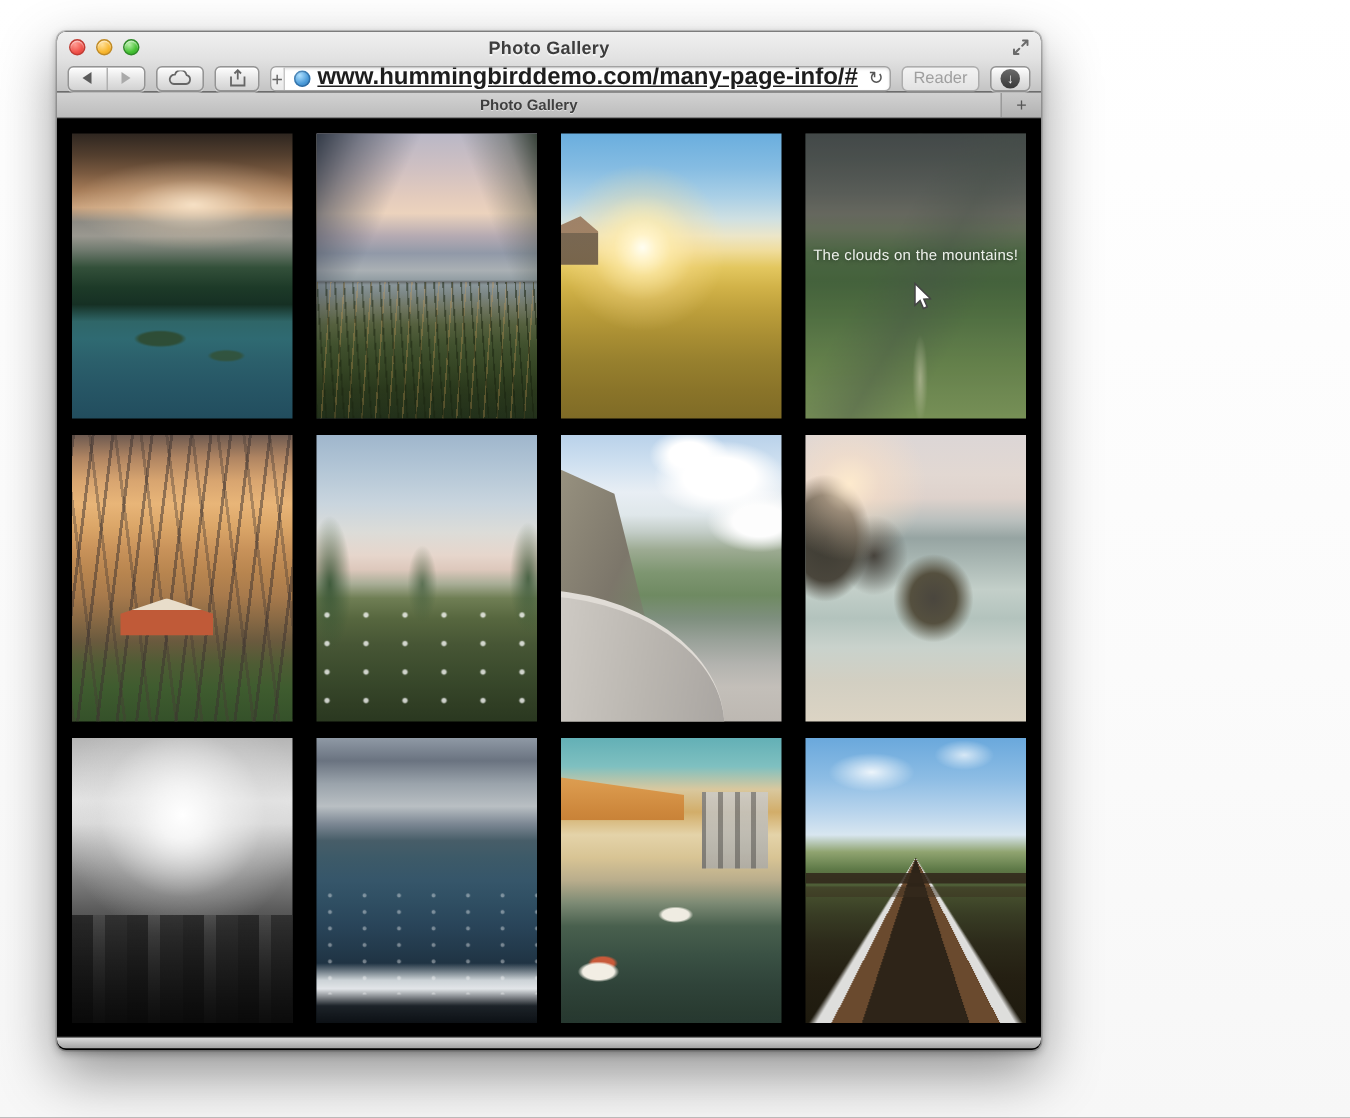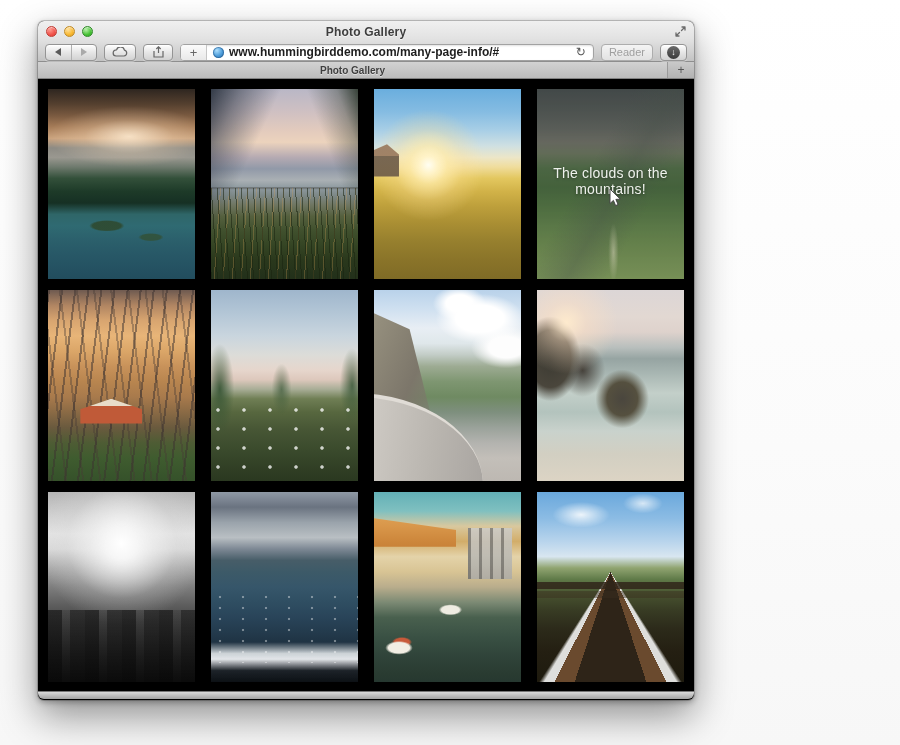--- a/index.html
+++ b/index.html
@@ -59,21 +59,21 @@
   }
   .url-plus {
     width:26px; height:100%; display:flex; align-items:center; justify-content:center;
     background: linear-gradient(180deg,#fbfbfb,#e9e9e9); border-right:1px solid #c6c6c6;
     color:#666; font-size:13px; line-height:1;
   }
   .favicon { width:11px; height:11px; border-radius:50%; margin:0 5px 0 6px; flex:0 0 auto;
     background: radial-gradient(circle at 35% 30%, #aee0ff, #4a9ad8 55%, #2d6ea8);
     box-shadow: inset 0 0 0 1px rgba(30,80,130,0.5);
   }
-  .url-text { font-size:12px; color:#1e1e1e; white-space:nowrap; font-weight:bold; }
+  .url-text { font-size:16px; color:#1e1e1e; white-space:nowrap; font-weight:bold;text-decoration:underline; }
   .reload { margin-left:auto; padding:0 7px; color:#555; font-size:12px; line-height:1; }
 
   .reader-btn {
     height:17px; padding:0 7px; border:1px solid #adadad; border-radius:4px;
     background: linear-gradient(180deg,#f4f4f4,#e2e2e2);
     color:#9f9f9f; font-size:11px; display:flex; align-items:center;
   }
   .downloads-btn { width:27px; }
   .dl-circle { width:13px; height:13px; border-radius:50%; background:linear-gradient(180deg,#6a6a6a,#3a3a3a);
     color:#fff; font-size:9px; line-height:13px; text-align:center; }
@@ -96,21 +96,21 @@
   .content {
     height:612px; background:#000;
     padding:10px 10px 9px 10px;
     display:grid; grid-template-columns:repeat(4,1fr); grid-template-rows:repeat(3,1fr);
     gap:11px 16px;
   }
   .photo { position:relative; overflow:hidden; cursor:pointer; }
 
   .caption {
     position:absolute; left:0; right:0; top:40%; text-align:center;
-    color:#eef1ec; font-size:14px; letter-spacing:0.2px;
+    color:#eef1ec; font-size:10px; letter-spacing:0.2px;
     text-shadow:0 1px 3px rgba(0,0,0,0.45);
   }
   .cursor { position:absolute; left:49%; top:52%; width:12px; height:19px; }
 
   
   .p1 { background:
     radial-gradient(ellipse 55% 16% at 55% 25%, rgba(255,236,210,0.85), rgba(255,225,190,0.25) 55%, transparent 100%),
     radial-gradient(ellipse 16% 4% at 40% 72%, rgba(46,74,48,0.9) 0 60%, transparent 75%),
     radial-gradient(ellipse 12% 3% at 70% 78%, rgba(50,80,52,0.8) 0 55%, transparent 72%),
     linear-gradient(180deg,#2e2620 0%,#55402f 8%,#7a5a40 14%,#a67c58 20%,#caa37e 26%,#8d8b84 31%,#9a9890 36%,#6f7a6e 41%,#33503a 47%,#1d3a28 54%,#163024 60%,#2f6668 66%,#2f6a72 72%,#2b5f6b 80%,#275766 88%,#224d5e 100%); }

